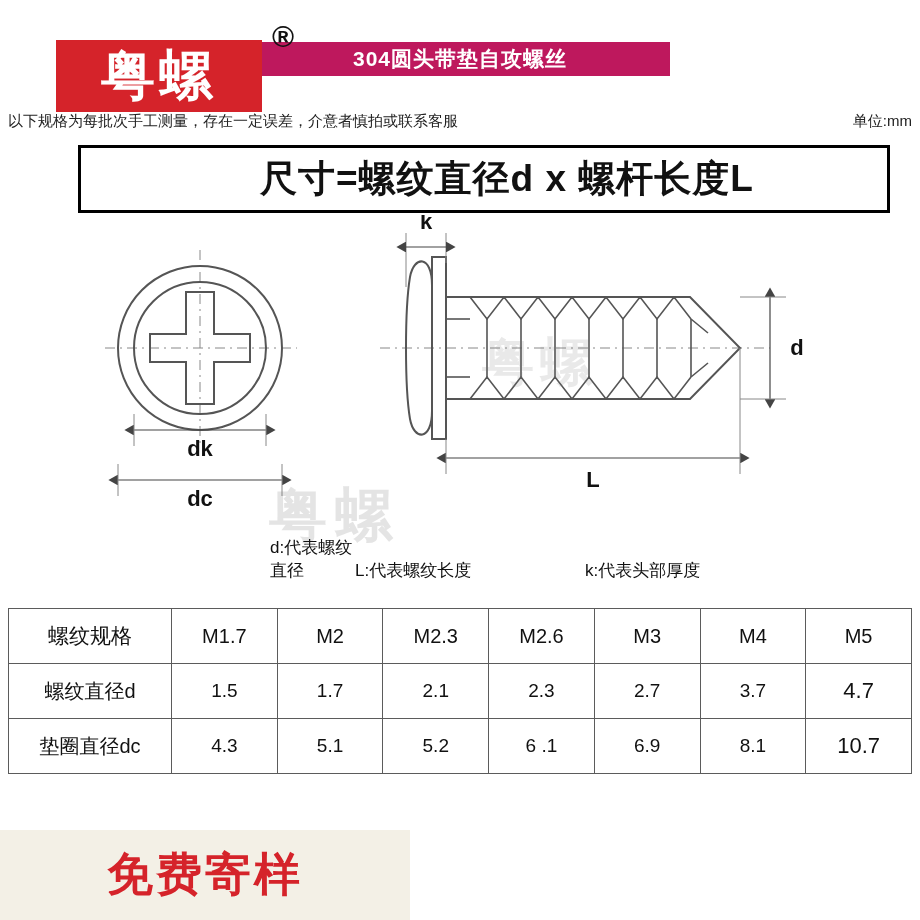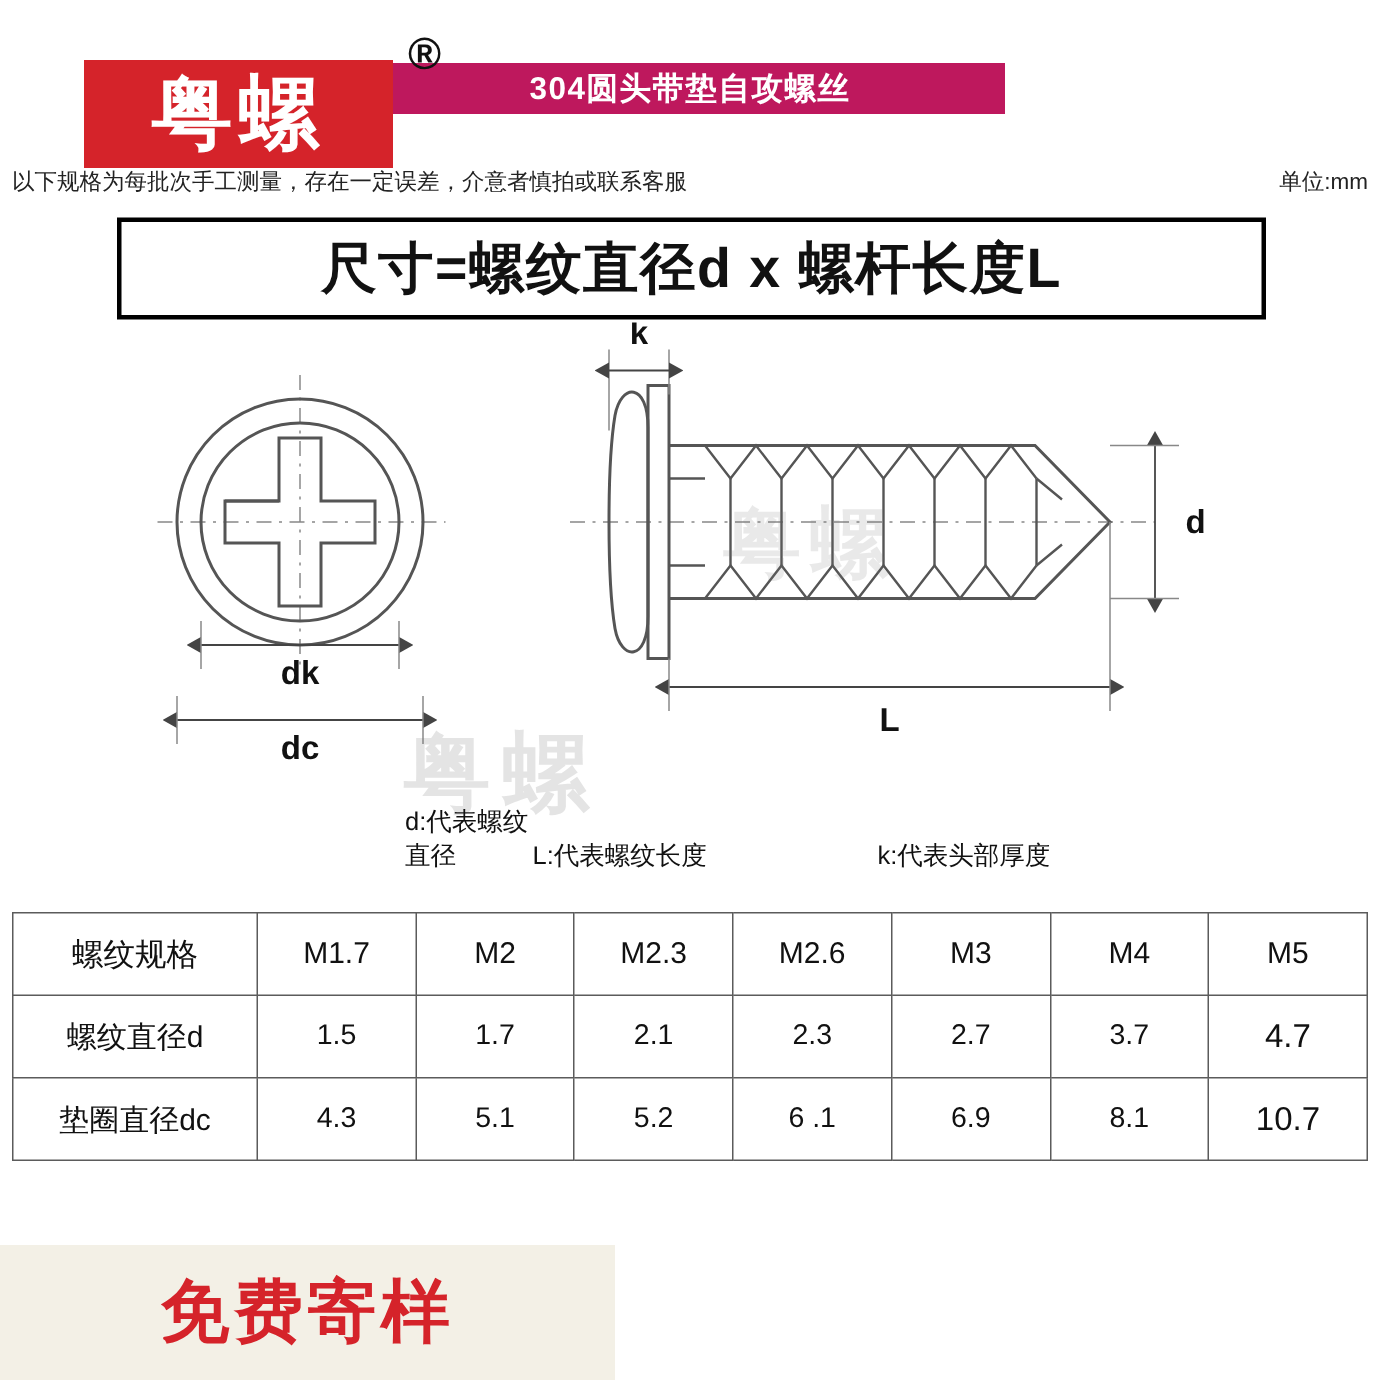--- a/index.html
+++ b/index.html
@@ -78,20 +78,21 @@
     width: 760px;
     height: 62px;
     border: 3px solid #000;
     display: flex;
     align-items: center;
     justify-content: center;
     font-size: 37px;
     font-weight: bold;
     letter-spacing: 1px;
     background: rgba(255,255,255,0.85);
+    padding-left: 46px;
   }
   
   .drawing {
     position: absolute;
     left: 0;
     top: 215px;
     width: 920px;
     height: 380px;
   }
   

